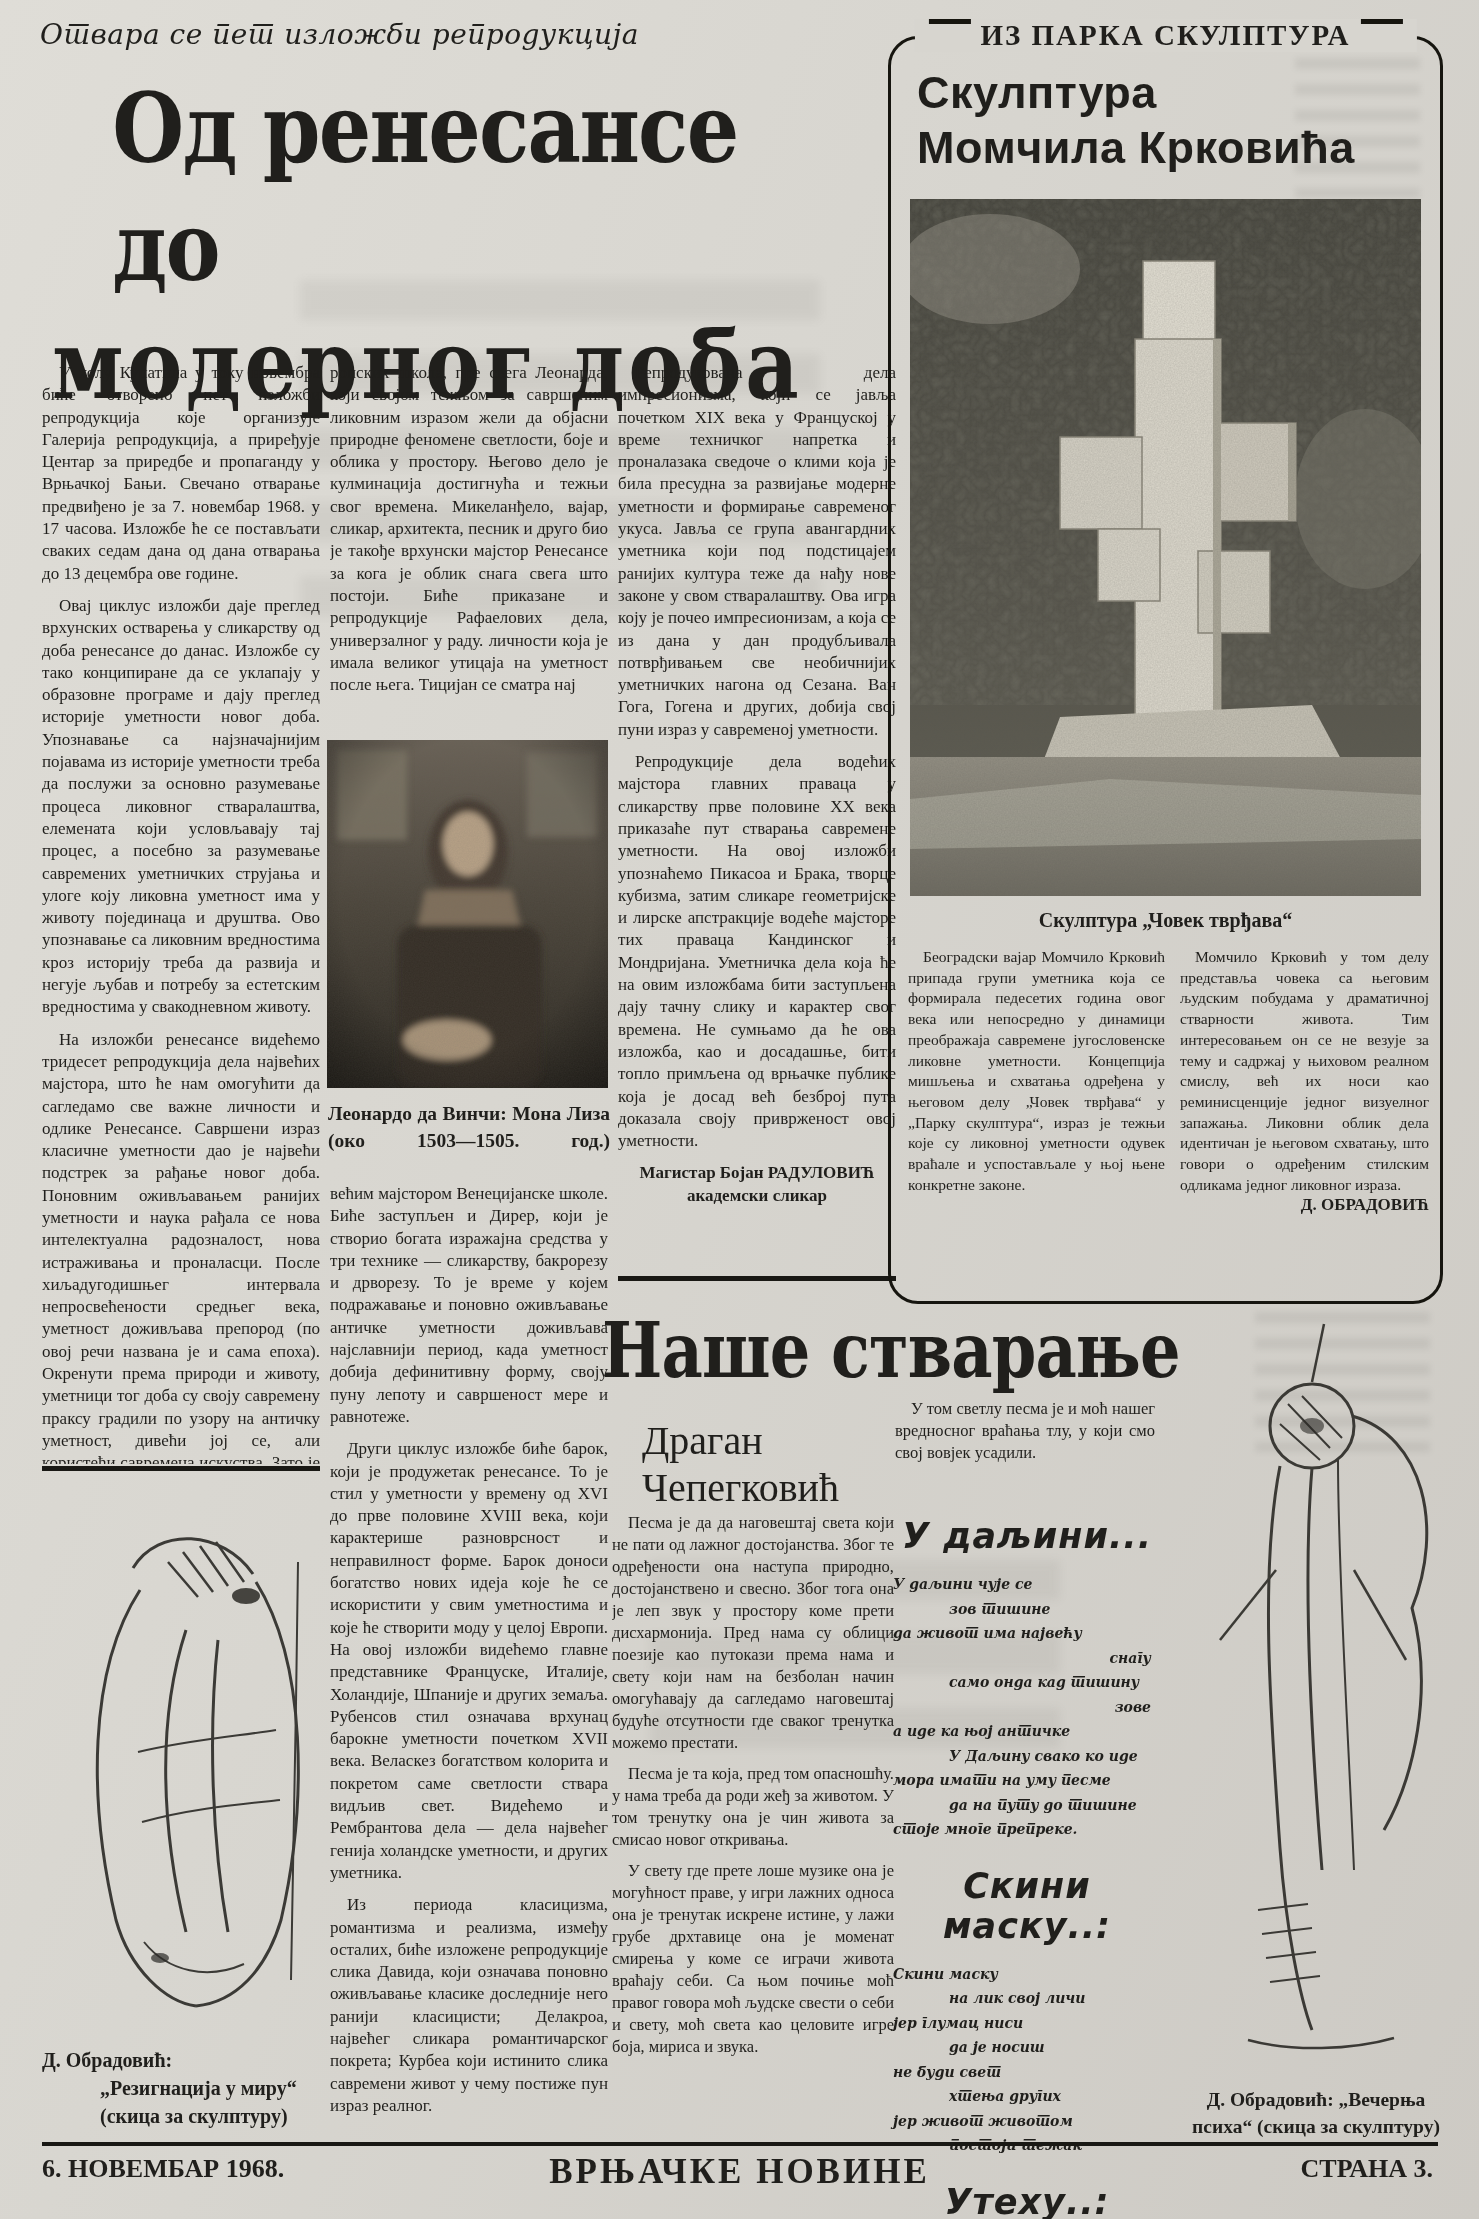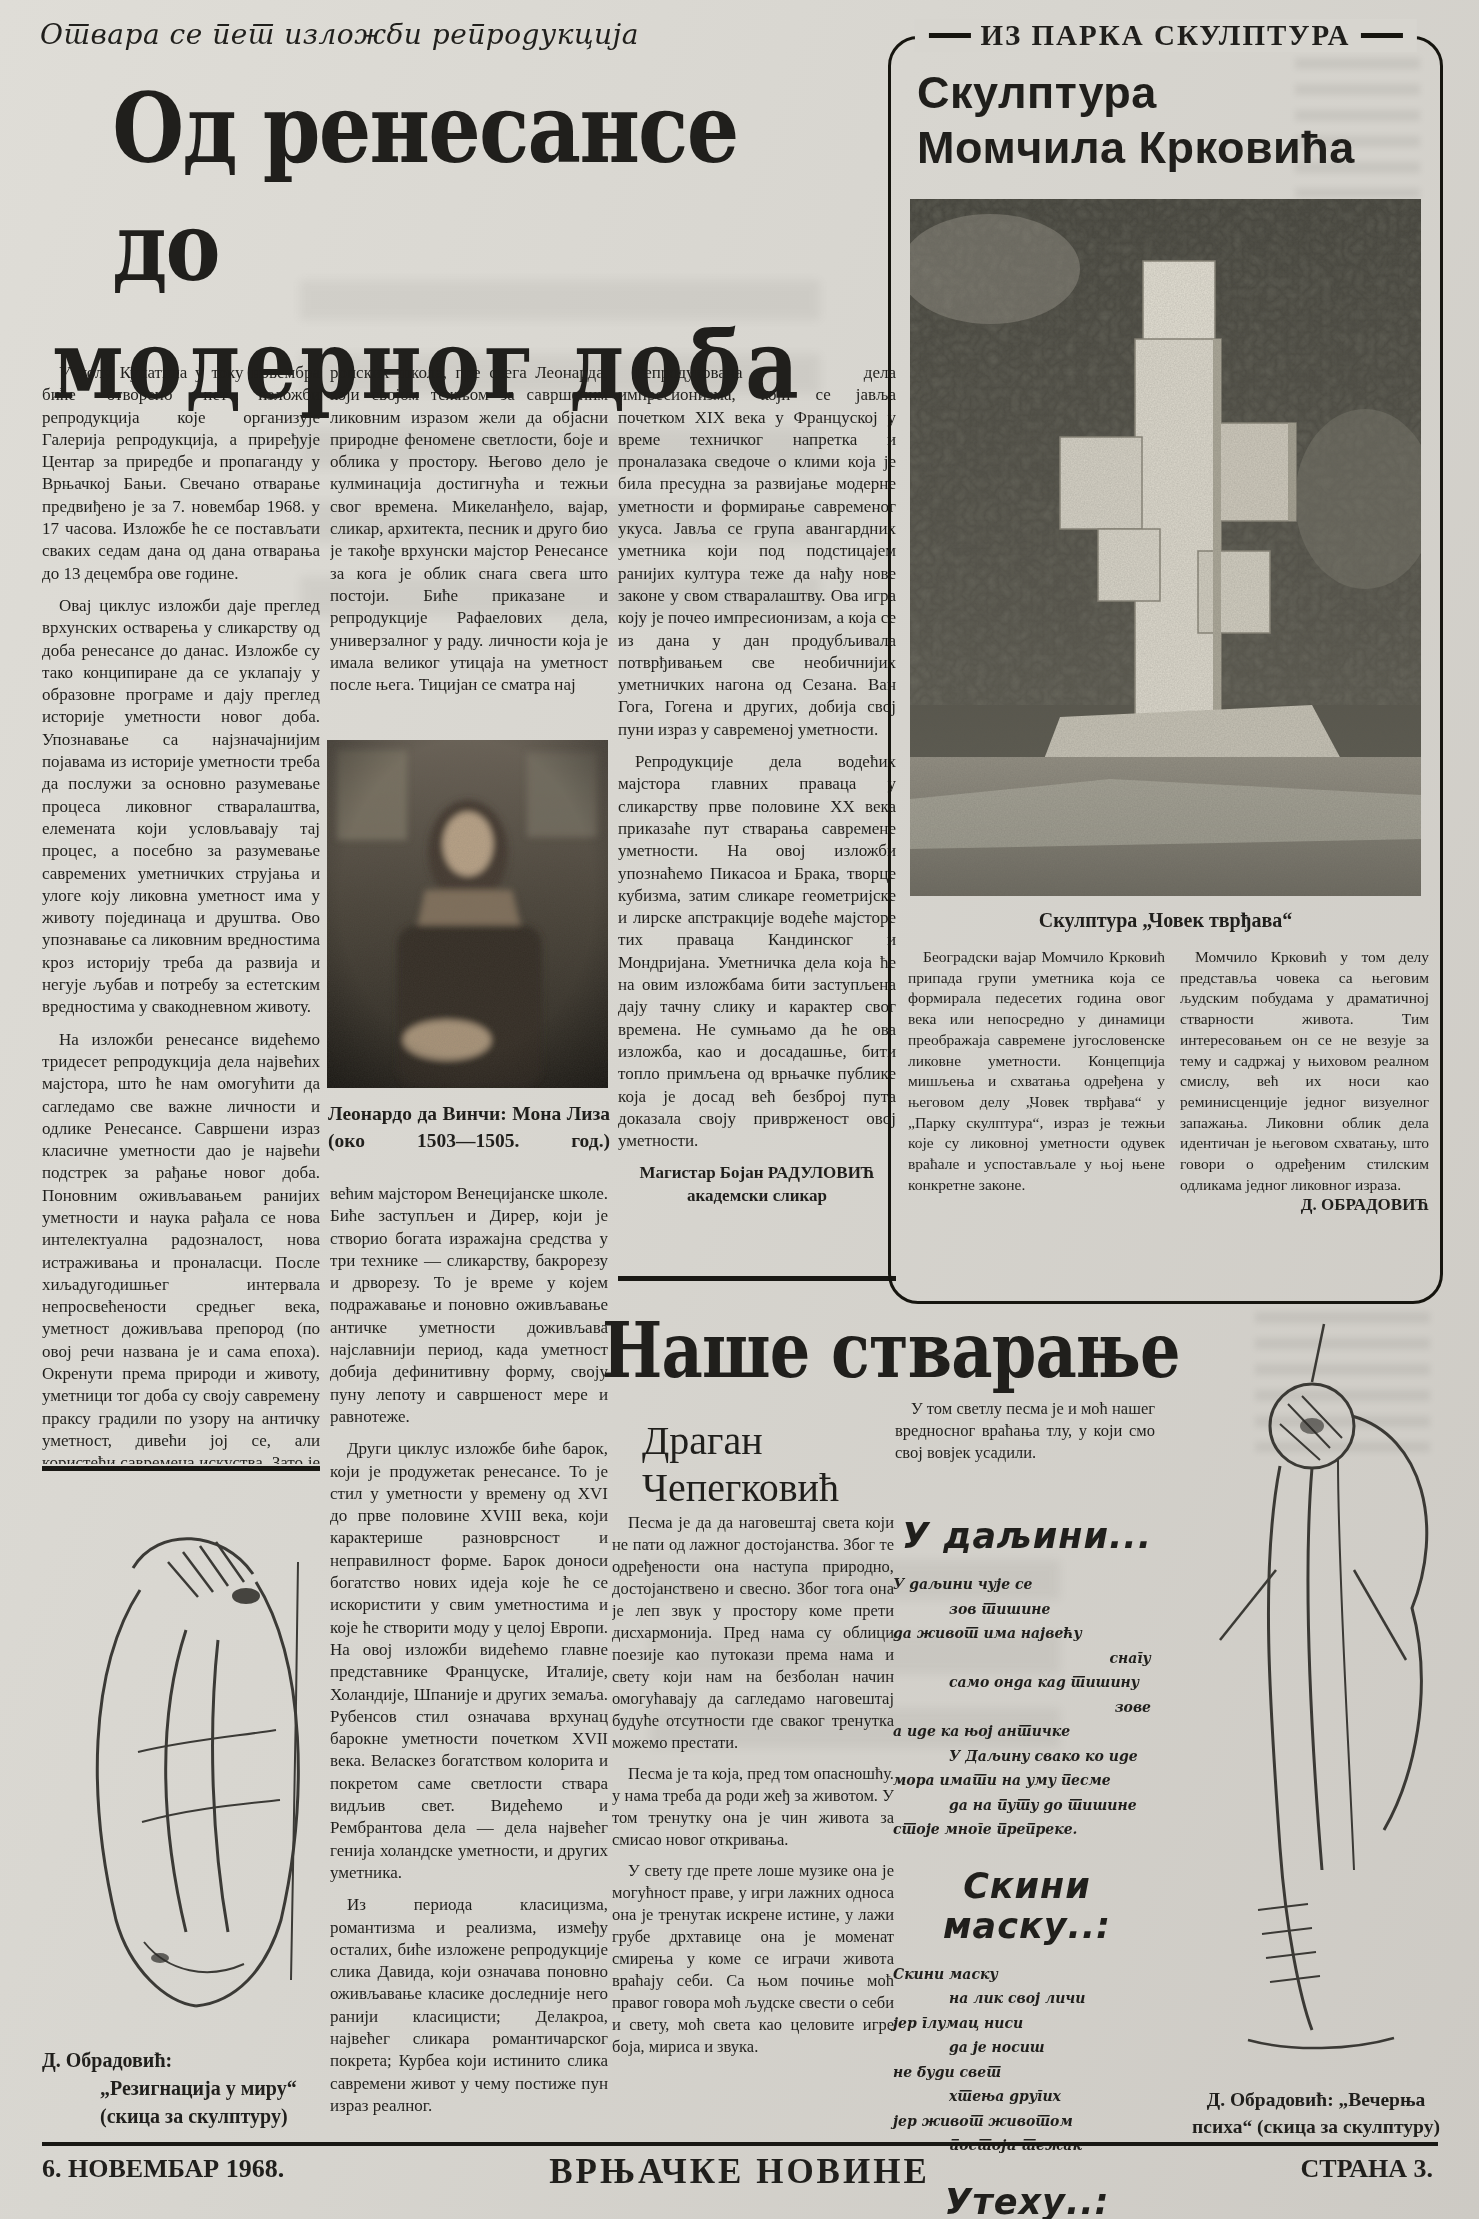--- a/index.html
+++ b/index.html
@@ -26,21 +26,21 @@
   .bodycol p.cont{text-indent:0;}
   .byline-main{font-weight:bold;text-indent:0 !important;text-align:center;}
   .rule{position:absolute;background:#191814;height:4px;}
   
   .monacap{left:328px;top:1100px;width:282px;font-weight:bold;font-size:19.5px;line-height:27px;
            text-align:justify;text-align-last:justify;}
   
   .box{left:888px;top:36px;width:549px;height:1262px;border:3.5px solid #16150f;border-radius:30px;}
   .box-kicker{position:absolute;top:-20px;left:50%;transform:translateX(-50%);
               background:#d7d5cf;padding:0 4px;white-space:nowrap;font-weight:bold;
-              font-size:29px;letter-spacing:2px;display:flex;align-items:center;}
+              font-size:29px;letter-spacing:2px;display:flex;}
   .box-kicker .dash{display:inline-block;width:42px;height:5px;background:#16150f;margin:0 10px;}
   .boxtitle{position:absolute;left:26px;top:26px;font-family:"Liberation Sans",sans-serif;
             font-weight:bold;font-size:45px;line-height:55px;letter-spacing:.5px;}
   .photo{position:absolute;left:19px;top:160px;width:511px;height:697px;}
   .photocap{position:absolute;left:0;right:0;top:870px;text-align:center;font-weight:bold;font-size:20px;}
   .boxcol{position:absolute;top:908px;width:257px;text-align:justify;font-size:15.5px;
           line-height:20.7px;height:350px;overflow:hidden;}
   .boxcolA{left:17px;}
   .boxcolB{left:289px;width:249px;}
   .boxcol p{margin:0;text-indent:15px;}

